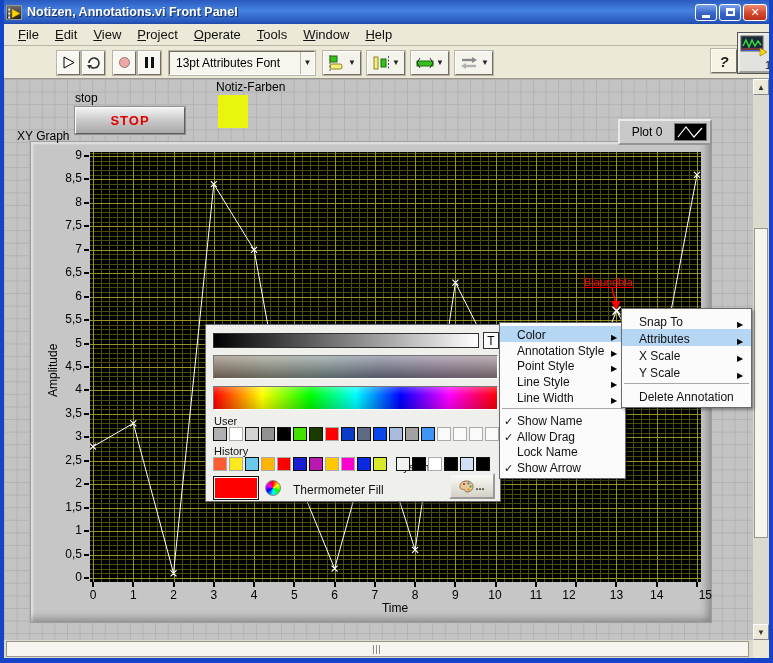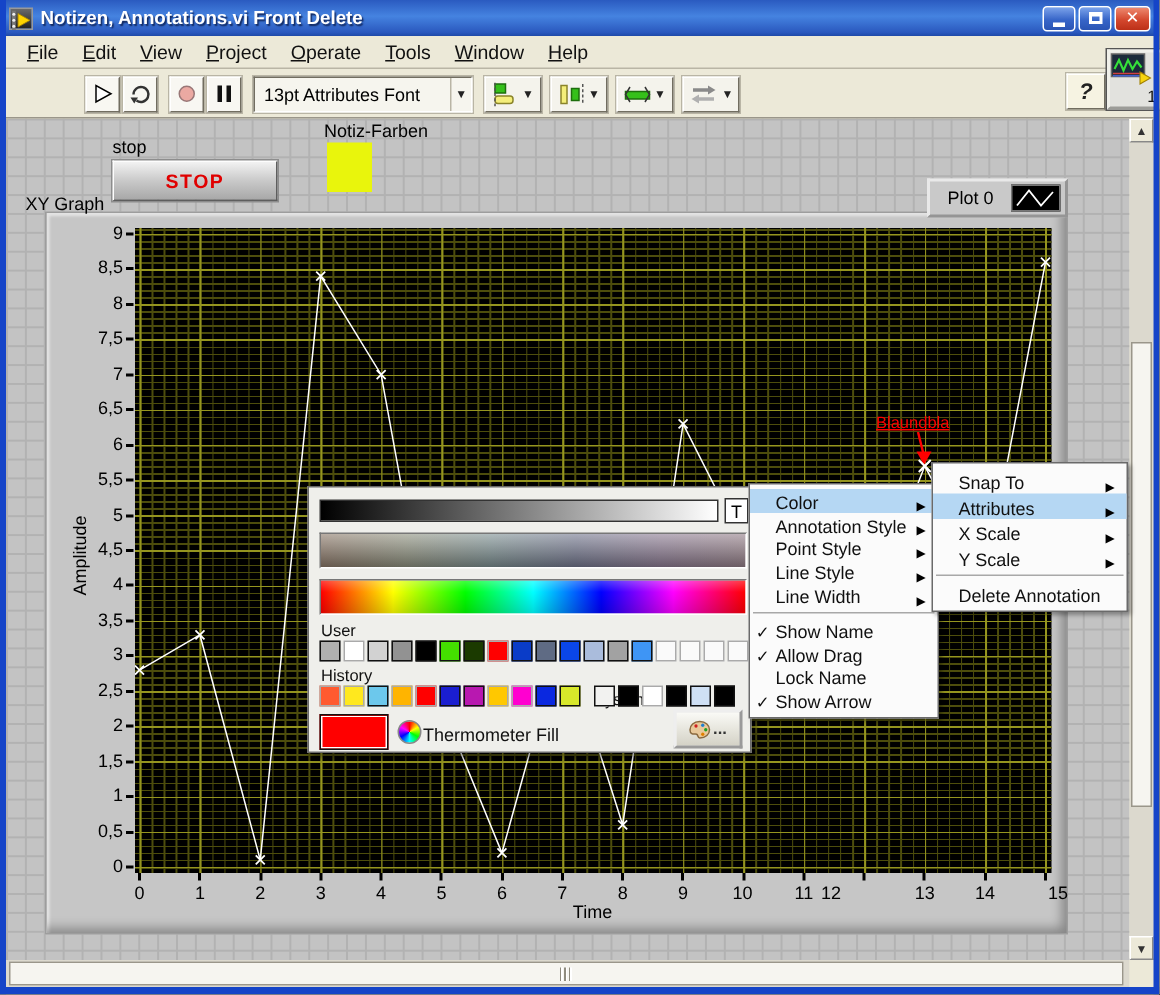--- a/index.html
+++ b/index.html
@@ -126,21 +126,21 @@
     border-color:#777 #fff #fff #777;
     background:linear-gradient(to bottom,rgba(255,255,255,.25),rgba(0,0,0,0) 35%,rgba(0,0,0,.15)),
       linear-gradient(to right,#f00 0%,#ff0 17%,#0f0 34%,#0ff 50%,#00f 66%,#f0f 83%,#f00 100%);}
   .pk-label{position:absolute;font-size:11px;color:#111;}
   .swatch-row{position:absolute;display:flex;gap:2px;}
   .swatch{width:14px;height:14px;border:1px solid #111;}
   #cur-color{position:absolute;left:7px;top:151px;width:46px;height:24px;background:#f00;
     border:1px solid #111;box-shadow:inset 0 0 0 1px #fff;}
   #wheel-icon{position:absolute;left:59px;top:155px;width:16px;height:16px;border-radius:50%;
     border:1px solid #888;background:conic-gradient(#f00,#ff0,#0f0,#0ff,#00f,#f0f,#f00);}
-  #thermo-label{position:absolute;left:76px;top:158px;font-size:12px;color:#111;}
+  #thermo-label{position:absolute;left:87px;top:158px;font-size:12px;color:#111;}
   #palette-btn{position:absolute;left:243px;top:148px;width:46px;height:26px;
     background:linear-gradient(180deg,#fafaf6,#d4d2c6);border:2px outset #eee;
     display:flex;align-items:center;justify-content:center;gap:1px;font-size:11px;font-weight:bold;color:#333;}
 
   
   .sb-arrow{position:absolute;width:16px;height:16px;background:#ece9d8;border:1px solid;
     border-color:#fff #888 #888 #fff;display:flex;align-items:center;justify-content:center;
     font-size:8px;color:#333;z-index:5;}
   #vscroll-track{position:absolute;left:753px;top:79px;width:16px;height:561px;background:#dcd9ce;z-index:4;}
   #vscroll-thumb{position:absolute;left:754px;top:228px;width:14px;height:310px;background:#f6f5f0;
@@ -160,21 +160,21 @@
   <div id="titlebar">
     <div id="title-icon">
       <svg width="14" height="13" viewBox="0 0 14 13">
         <rect x="0" y="0" width="2.5" height="13" fill="#777"></rect>
         <circle cx="1.2" cy="2.5" r="1" fill="#eee"></circle>
           <circle cx="1.2" cy="6.5" r="1" fill="#eee"></circle>
           <circle cx="1.2" cy="10.5" r="1" fill="#eee"></circle>
         <polygon points="4,2 4,11 12,6.5" fill="#ffd400" stroke="#a88400" stroke-width="0.6"></polygon>
       </svg>
     </div>
-    <div id="title-text">Notizen, Annotations.vi Front Delete</div>
+    <div id="title-text">Notizen, Annotations.vi Front Panel</div>
     <div class="winbtn">
         <span class="glyph-min"></span>
       </div>
     <div class="winbtn">
         <span class="glyph-max"></span>
       </div>
     <div class="winbtn close">
         <span>✕</span>
       </div>
   </div>
@@ -344,21 +344,21 @@
       <span class="xtick-label" style="left: 359.862px;">7</span>
       <span class="xtick-mark" style="left: 373.862px;"></span>
       <span class="xtick-label" style="left: 400.128px;">8</span>
       <span class="xtick-mark" style="left: 414.128px;"></span>
       <span class="xtick-label" style="left: 440.394px;">9</span>
       <span class="xtick-mark" style="left: 454.394px;"></span>
       <span class="xtick-label" style="left: 480px;">10</span>
       <span class="xtick-mark" style="left: 494.66px;"></span>
       <span class="xtick-label" style="left: 520.926px;">11</span>
       <span class="xtick-mark" style="left: 534.926px;"></span>
-      <span class="xtick-label" style="left: 539px;">12</span>
+      <span class="xtick-label" style="left: 554px;">12</span>
       <span class="xtick-mark" style="left: 575.192px;"></span>
       <span class="xtick-label" style="left: 601.458px;">13</span>
       <span class="xtick-mark" style="left: 615.458px;"></span>
       <span class="xtick-label" style="left: 641.724px;">14</span>
       <span class="xtick-mark" style="left: 655.724px;"></span>
       <span class="xtick-label" style="left: 681.99px; text-align: right;">15</span>
       <span class="xtick-mark" style="left: 695.99px;"></span>
     </div>
   <div id="y-axis-name">Amplitude</div>
   <div id="x-axis-name">Time</div>

